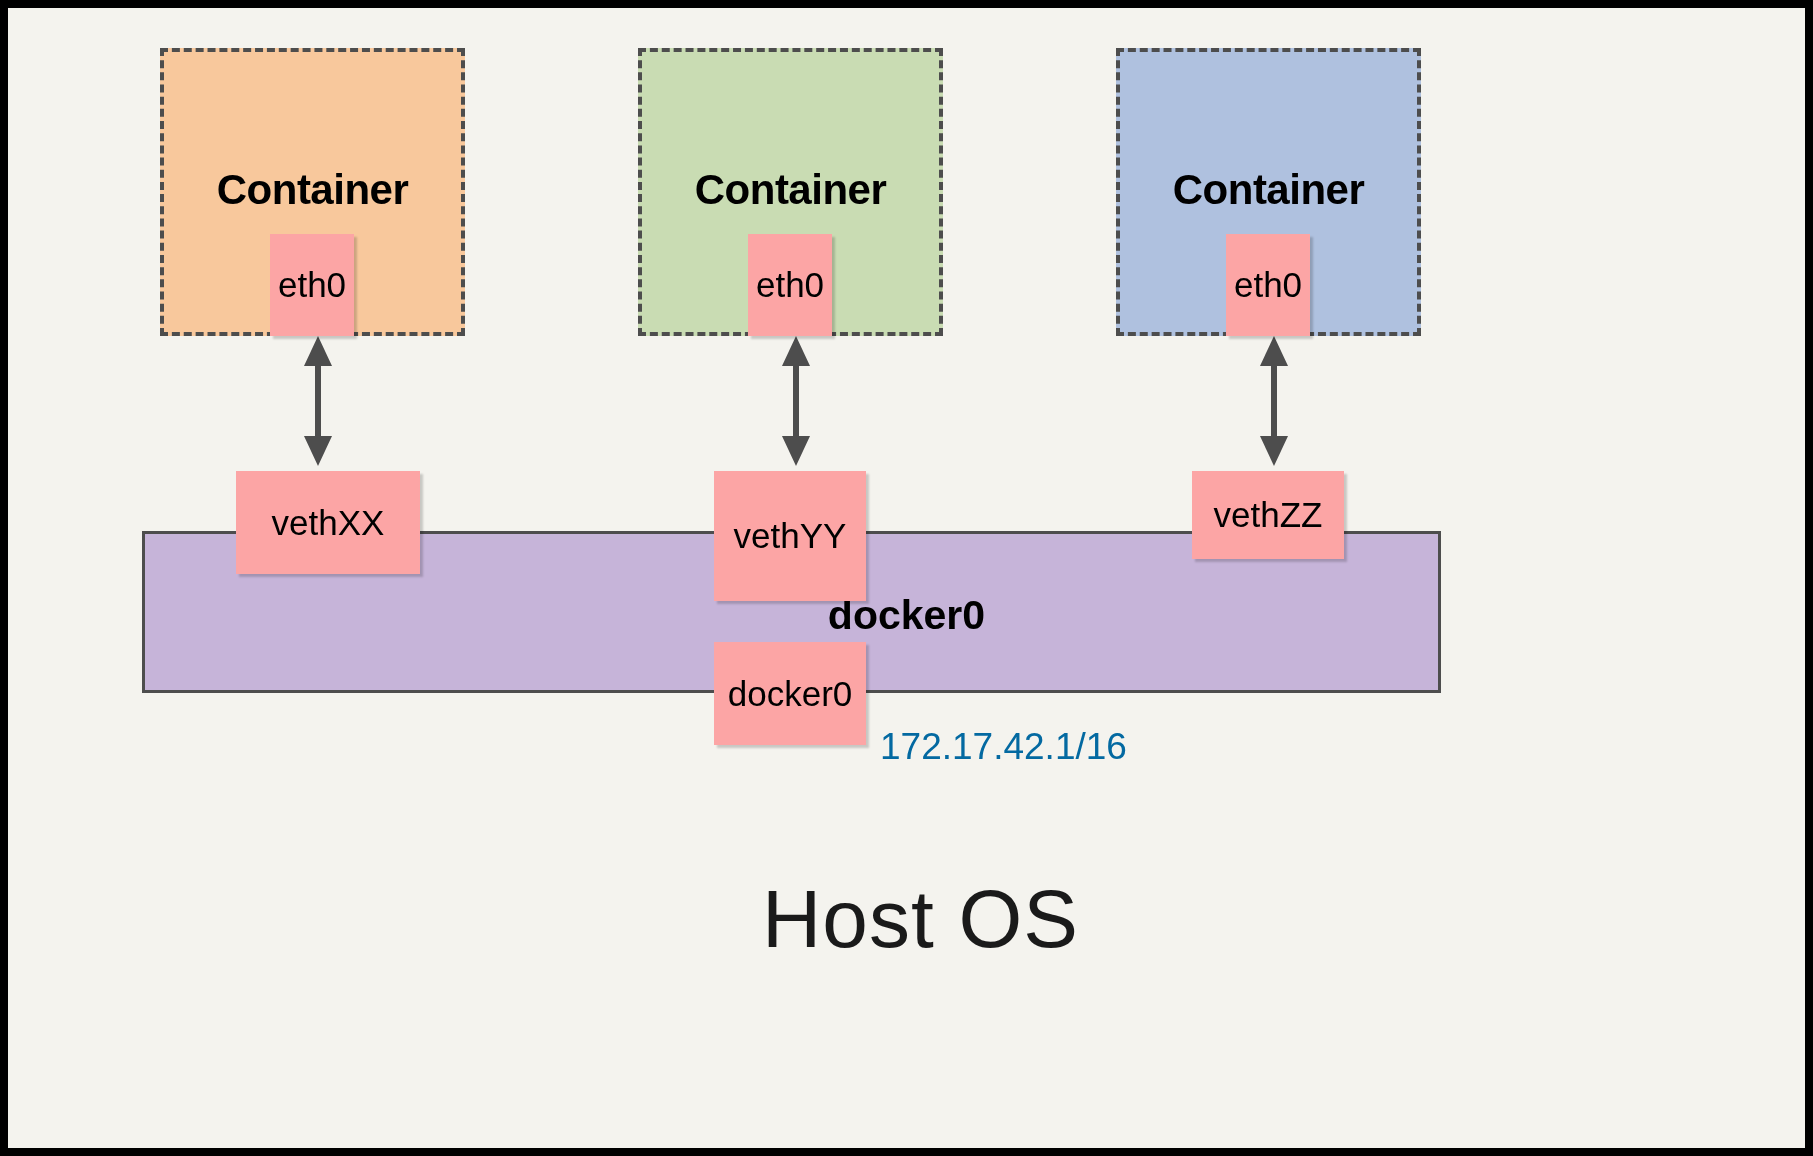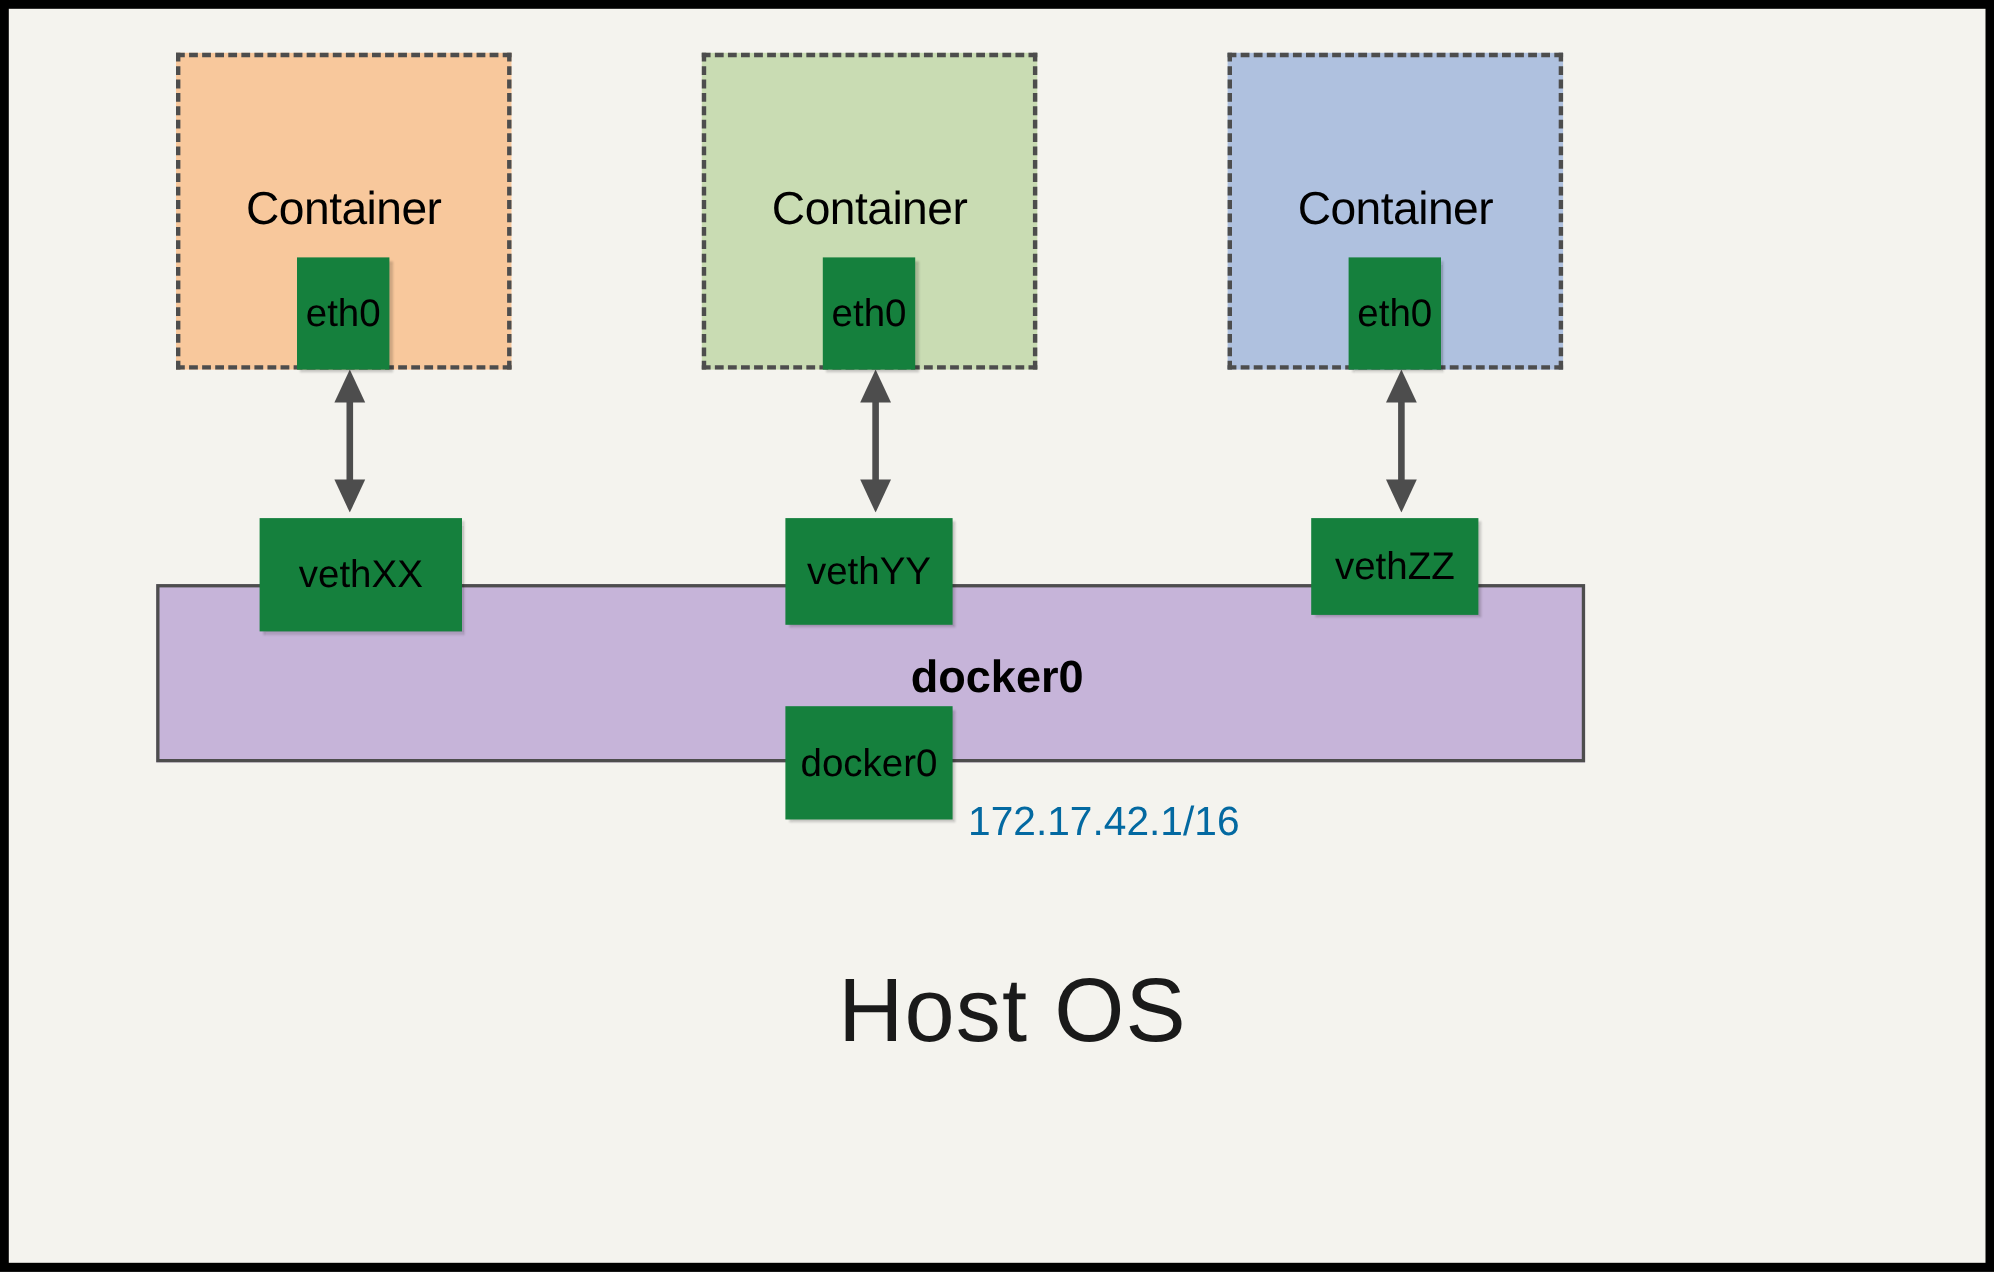--- a/index.html
+++ b/index.html
@@ -31,28 +31,28 @@
     position: absolute;
     border: 4px dashed #4D4D4D;
     box-sizing: border-box;
   }
   .container-title {
     position: absolute;
     left: 0;
     right: 0;
     text-align: center;
     font-size: 42px;
-    font-weight: normal;
+    font-weight: bold;
     color: #000000;
     letter-spacing: -0.5px;
   }
   
   .iface-box {
     position: absolute;
-    background: #15803d;
+    background: #fca5a5;
     box-shadow: 3px 3px 2px rgba(0,0,0,0.18);
     display: flex;
     align-items: center;
     justify-content: center;
     font-size: 35px;
     color: #000000;
     box-sizing: border-box;
   }
   
   #bridge {
@@ -134,21 +134,21 @@
     <div class="container-box" style="left:1108px; top:40px; width:305px; height:288px; background:#AFC1DF;"></div>
     <div class="container-title" style="left:1108px; width:305px; top:158px;">Container</div>
     <div class="iface-box" style="left:1218px; top:226px; width:84px; height:102px;">
       <span>eth0</span>
     </div>
 
     <div class="iface-box" style="left:228px; top:463px; width:184px; height:103px;">
       <span>vethXX</span>
     </div>
 
-    <div class="iface-box" style="left:706px; top:463px; width:152px; height:97px;">
+    <div class="iface-box" style="left:706px; top:463px; width:152px; height:130px;">
       <span>vethYY</span>
     </div>
 
     <div class="iface-box" style="left:1184px; top:463px; width:152px; height:88px;">
       <span>vethZZ</span>
     </div>
 
     <div class="iface-box" style="left:706px; top:634px; width:152px; height:103px;">
       <span>docker0</span>
     </div>

